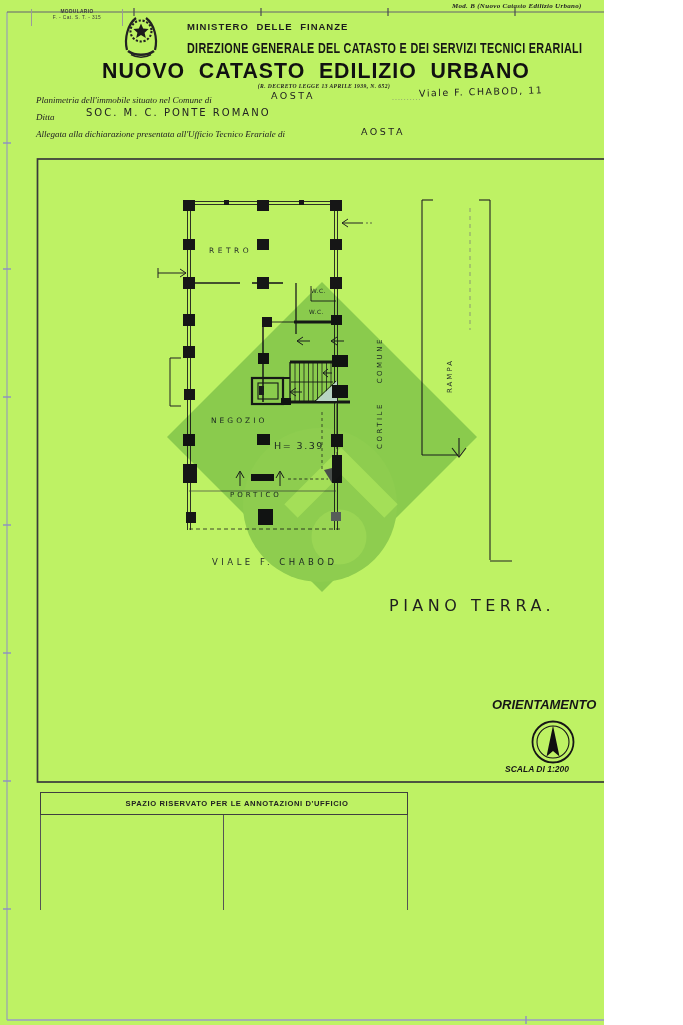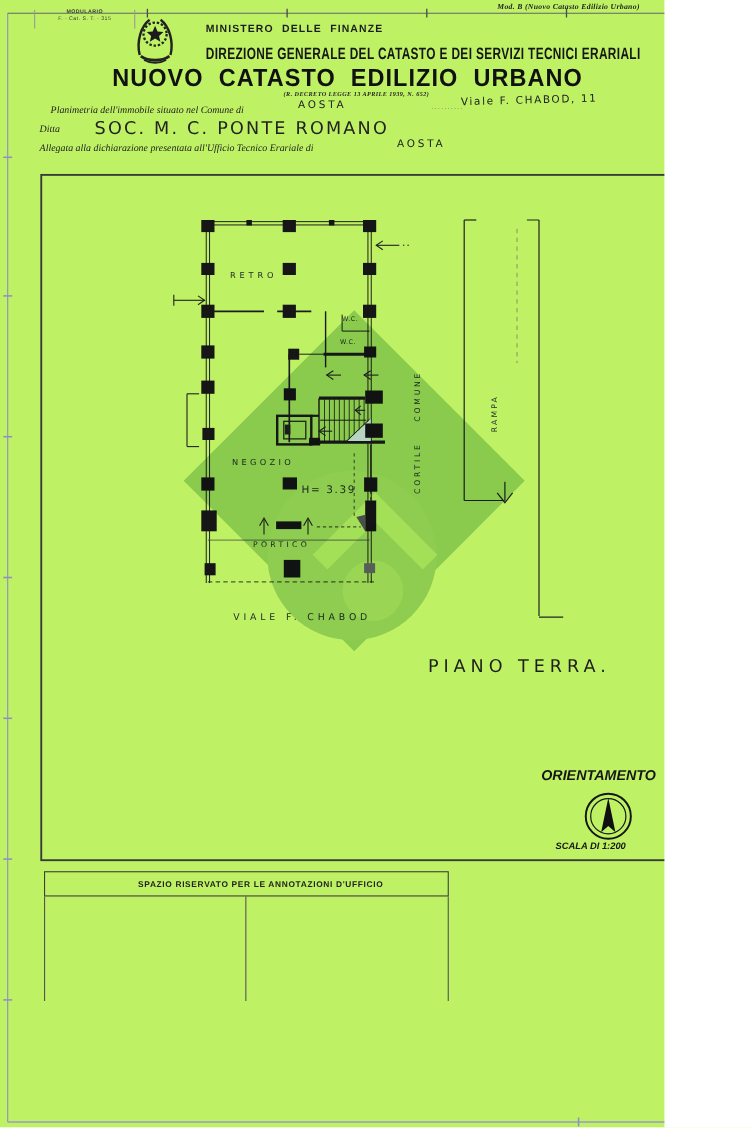--- a/index.html
+++ b/index.html
@@ -24,21 +24,21 @@
          letter-spacing:1px;word-spacing:7px;color:#111;transform:scale(.97,1.02);transform-origin:0 0;}
   .decree{left:57px;top:83px;width:534px;text-align:center;font-family:"Liberation Serif",serif;
           font-style:italic;font-weight:bold;font-size:5.6px;letter-spacing:.4px;color:#222;}
   .flabel{font-family:"Liberation Serif",serif;font-style:italic;font-size:9px;color:#232323;}
   .dots{font-size:7px;color:#777;letter-spacing:1px;}
 
   
   .hand{font-family:"DejaVu Sans",sans-serif;color:#26302a;}
   .hw1{left:271px;top:90px;font-size:9.5px;letter-spacing:2.5px;color:#222;}
   .hwaddr{left:419px;top:86px;font-size:9.5px;letter-spacing:1.5px;color:#222;transform:rotate(-1.5deg);}
-  .hw2{left:86px;top:107px;font-size:16px;letter-spacing:2px;color:#222;}
+  .hw2{left:86px;top:107px;font-size:10px;letter-spacing:2px;color:#222;}
   .hw3{left:361px;top:126px;font-size:9.5px;letter-spacing:2.5px;color:#222;}
   .retro{left:209px;top:246px;font-size:7.5px;letter-spacing:3.5px;}
   .wc1{left:311px;top:288px;font-size:5.8px;letter-spacing:.5px;}
   .wc2{left:309px;top:309px;font-size:5.8px;letter-spacing:.5px;}
   .negozio{left:211px;top:416px;font-size:7.5px;letter-spacing:3px;}
   .hnote{left:274px;top:440px;font-size:9.5px;letter-spacing:1.5px;}
   .portico{left:230px;top:491px;font-size:7px;letter-spacing:3px;}
   .street{left:212px;top:557px;font-size:8.5px;letter-spacing:3.5px;}
   .cortile{left:376px;top:449px;font-size:7px;letter-spacing:2.5px;word-spacing:14px;
            transform:rotate(-90deg);transform-origin:0 0;}
@@ -235,21 +235,21 @@
     <div class="tiny" style="font-weight:bold">MODULARIO</div>
     <div class="tiny">F. - Cat. S. T. - 315</div>
   </div>
   <div class="abs modb">Mod. B (Nuovo Catasto Edilizio Urbano)</div>
 
   <div class="abs ministry">MINISTERO DELLE FINANZE</div>
   <div class="abs directorate">DIREZIONE GENERALE DEL CATASTO E DEI SERVIZI TECNICI ERARIALI</div>
   <div class="abs title">NUOVO CATASTO EDILIZIO URBANO</div>
   <div class="abs decree">(R. DECRETO LEGGE 13 APRILE 1939, N. 652)</div>
 
-  <div class="abs flabel" style="left:46px;top:95px">Planimetria dell'immobile situato nel Comune di</div>
+  <div class="abs flabel" style="left:36px;top:95px">Planimetria dell'immobile situato nel Comune di</div>
   <div class="abs hand hw1">AOSTA</div>
   <div class="abs dots" style="left:392px;top:94px">..........</div>
   <div class="abs hand hwaddr">Viale F. CHABOD, 11</div>
   <div class="abs flabel" style="left:36px;top:112px">Ditta</div>
   <div class="abs hand hw2">SOC. M. C. PONTE ROMANO</div>
   <div class="abs flabel" style="left:36px;top:129px">Allegata alla dichiarazione presentata all'Ufficio Tecnico Erariale di</div>
   <div class="abs hand hw3">AOSTA</div>
 
   <div class="abs hand retro">RETRO</div>
   <div class="abs hand wc1">W.C.</div>

